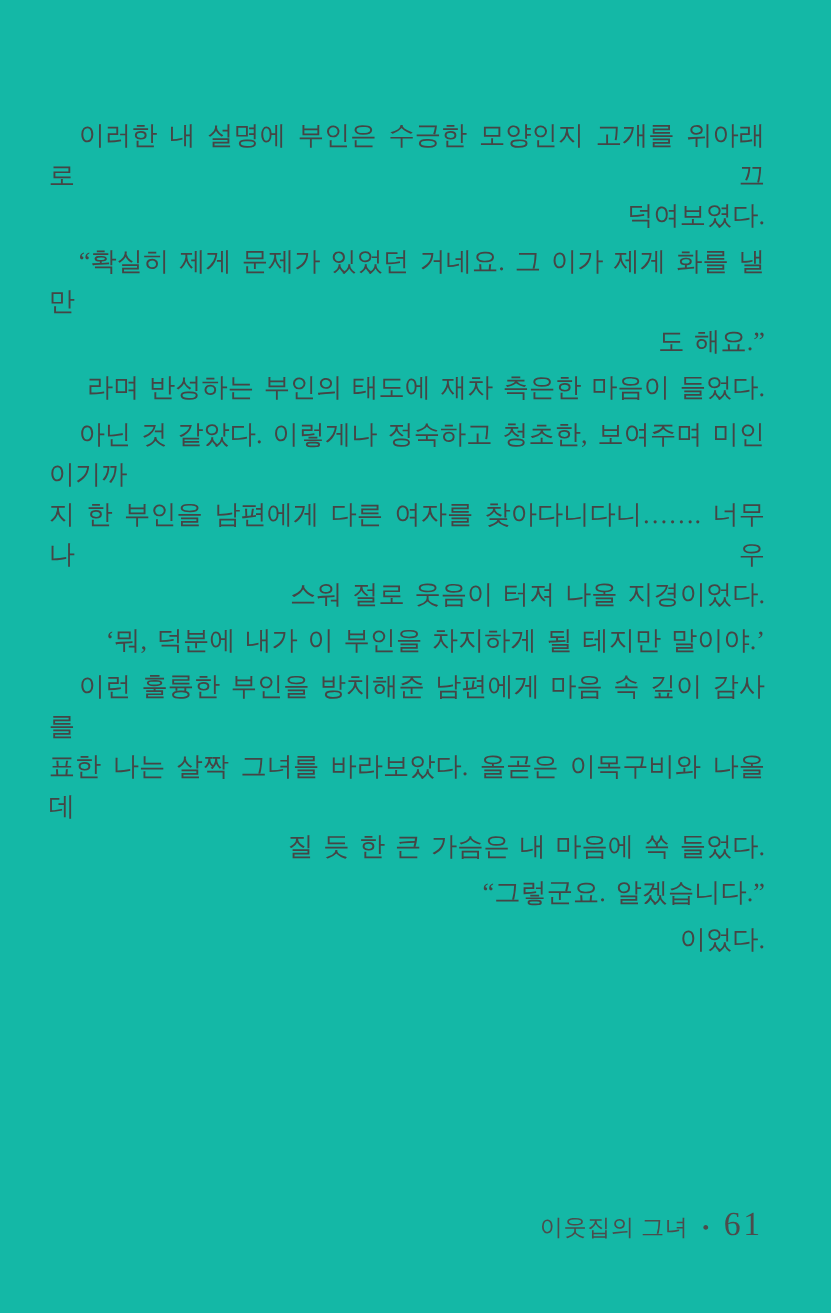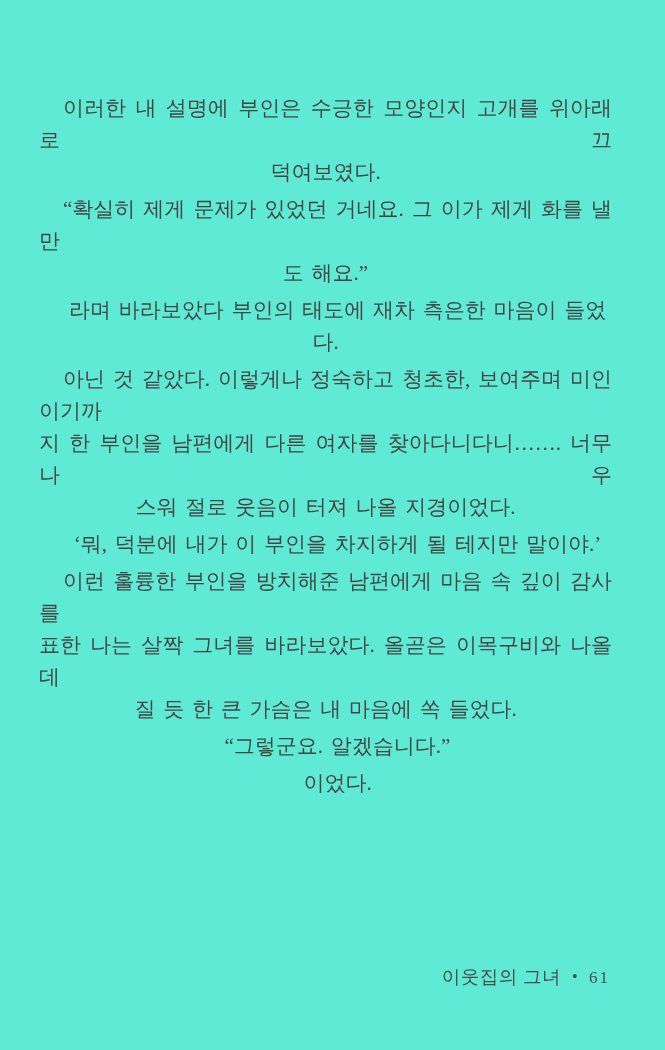--- a/index.html
+++ b/index.html
@@ -4,39 +4,39 @@
 <style>
   html, body {
     margin: 0;
     padding: 0;
     background: #ffffff;
   }
   .page {
     position: relative;
     width: 665px;
     height: 1050px;
-    background: #5eead4;
+    background: #14b8a6;
     color: #454545;
     font-family: "Liberation Serif", "DejaVu Serif", serif;
     overflow: hidden;
   }
   .body-text {
     position: absolute;
     left: 39px;
     top: 92px;
     width: 573px;
     font-size: 21px;
     line-height: 32px;
     word-spacing: 2.5px;
   }
   .para {
     margin: 0 0 5px 0;
   }
   .line {
-    text-align: center;
+    text-align: right;
   }
   .line.fill {
     text-align: justify;
     text-align-last: justify;
   }
   .para .line:first-child {
     text-indent: 24px;
   }
   .footer {
     position: absolute;
@@ -47,39 +47,39 @@
     letter-spacing: 0.5px;
     white-space: nowrap;
   }
   .footer .sep {
     display: inline-block;
     margin: 0 11px;
     font-size: 16px;
     vertical-align: 1px;
   }
   .footer .pagenum {
-    font-size: 17px;
+    font-size: 27px;
     letter-spacing: 2px;
   }
 </style>
 </head>
 <body>
 
 <div class="page">
   <div class="body-text" id="body-text">
       <div class="para">
         <div class="line fill">이러한 내 설명에 부인은 수긍한 모양인지 고개를 위아래로 끄</div>
         <div class="line">덕여보였다.</div>
       </div>
       <div class="para">
         <div class="line fill">“확실히 제게 문제가 있었던 거네요. 그 이가 제게 화를 낼만</div>
         <div class="line">도 해요.”</div>
       </div>
       <div class="para">
-        <div class="line">라며 바라보았다 부인의 태도에 재차 측은한 마음이 들었다.</div>
+        <div class="line">라며 반성하는 부인의 태도에 재차 측은한 마음이 들었다.</div>
       </div>
       <div class="para">
         <div class="line fill">아닌 것 같았다. 이렇게나 정숙하고 청초한, 보여주며 미인이기까</div>
         <div class="line fill">지 한 부인을 남편에게 다른 여자를 찾아다니다니……. 너무나 우</div>
         <div class="line">스워 절로 웃음이 터져 나올 지경이었다.</div>
       </div>
       <div class="para">
         <div class="line">‘뭐, 덕분에 내가 이 부인을 차지하게 될 테지만 말이야.’</div>
       </div>
       <div class="para">

